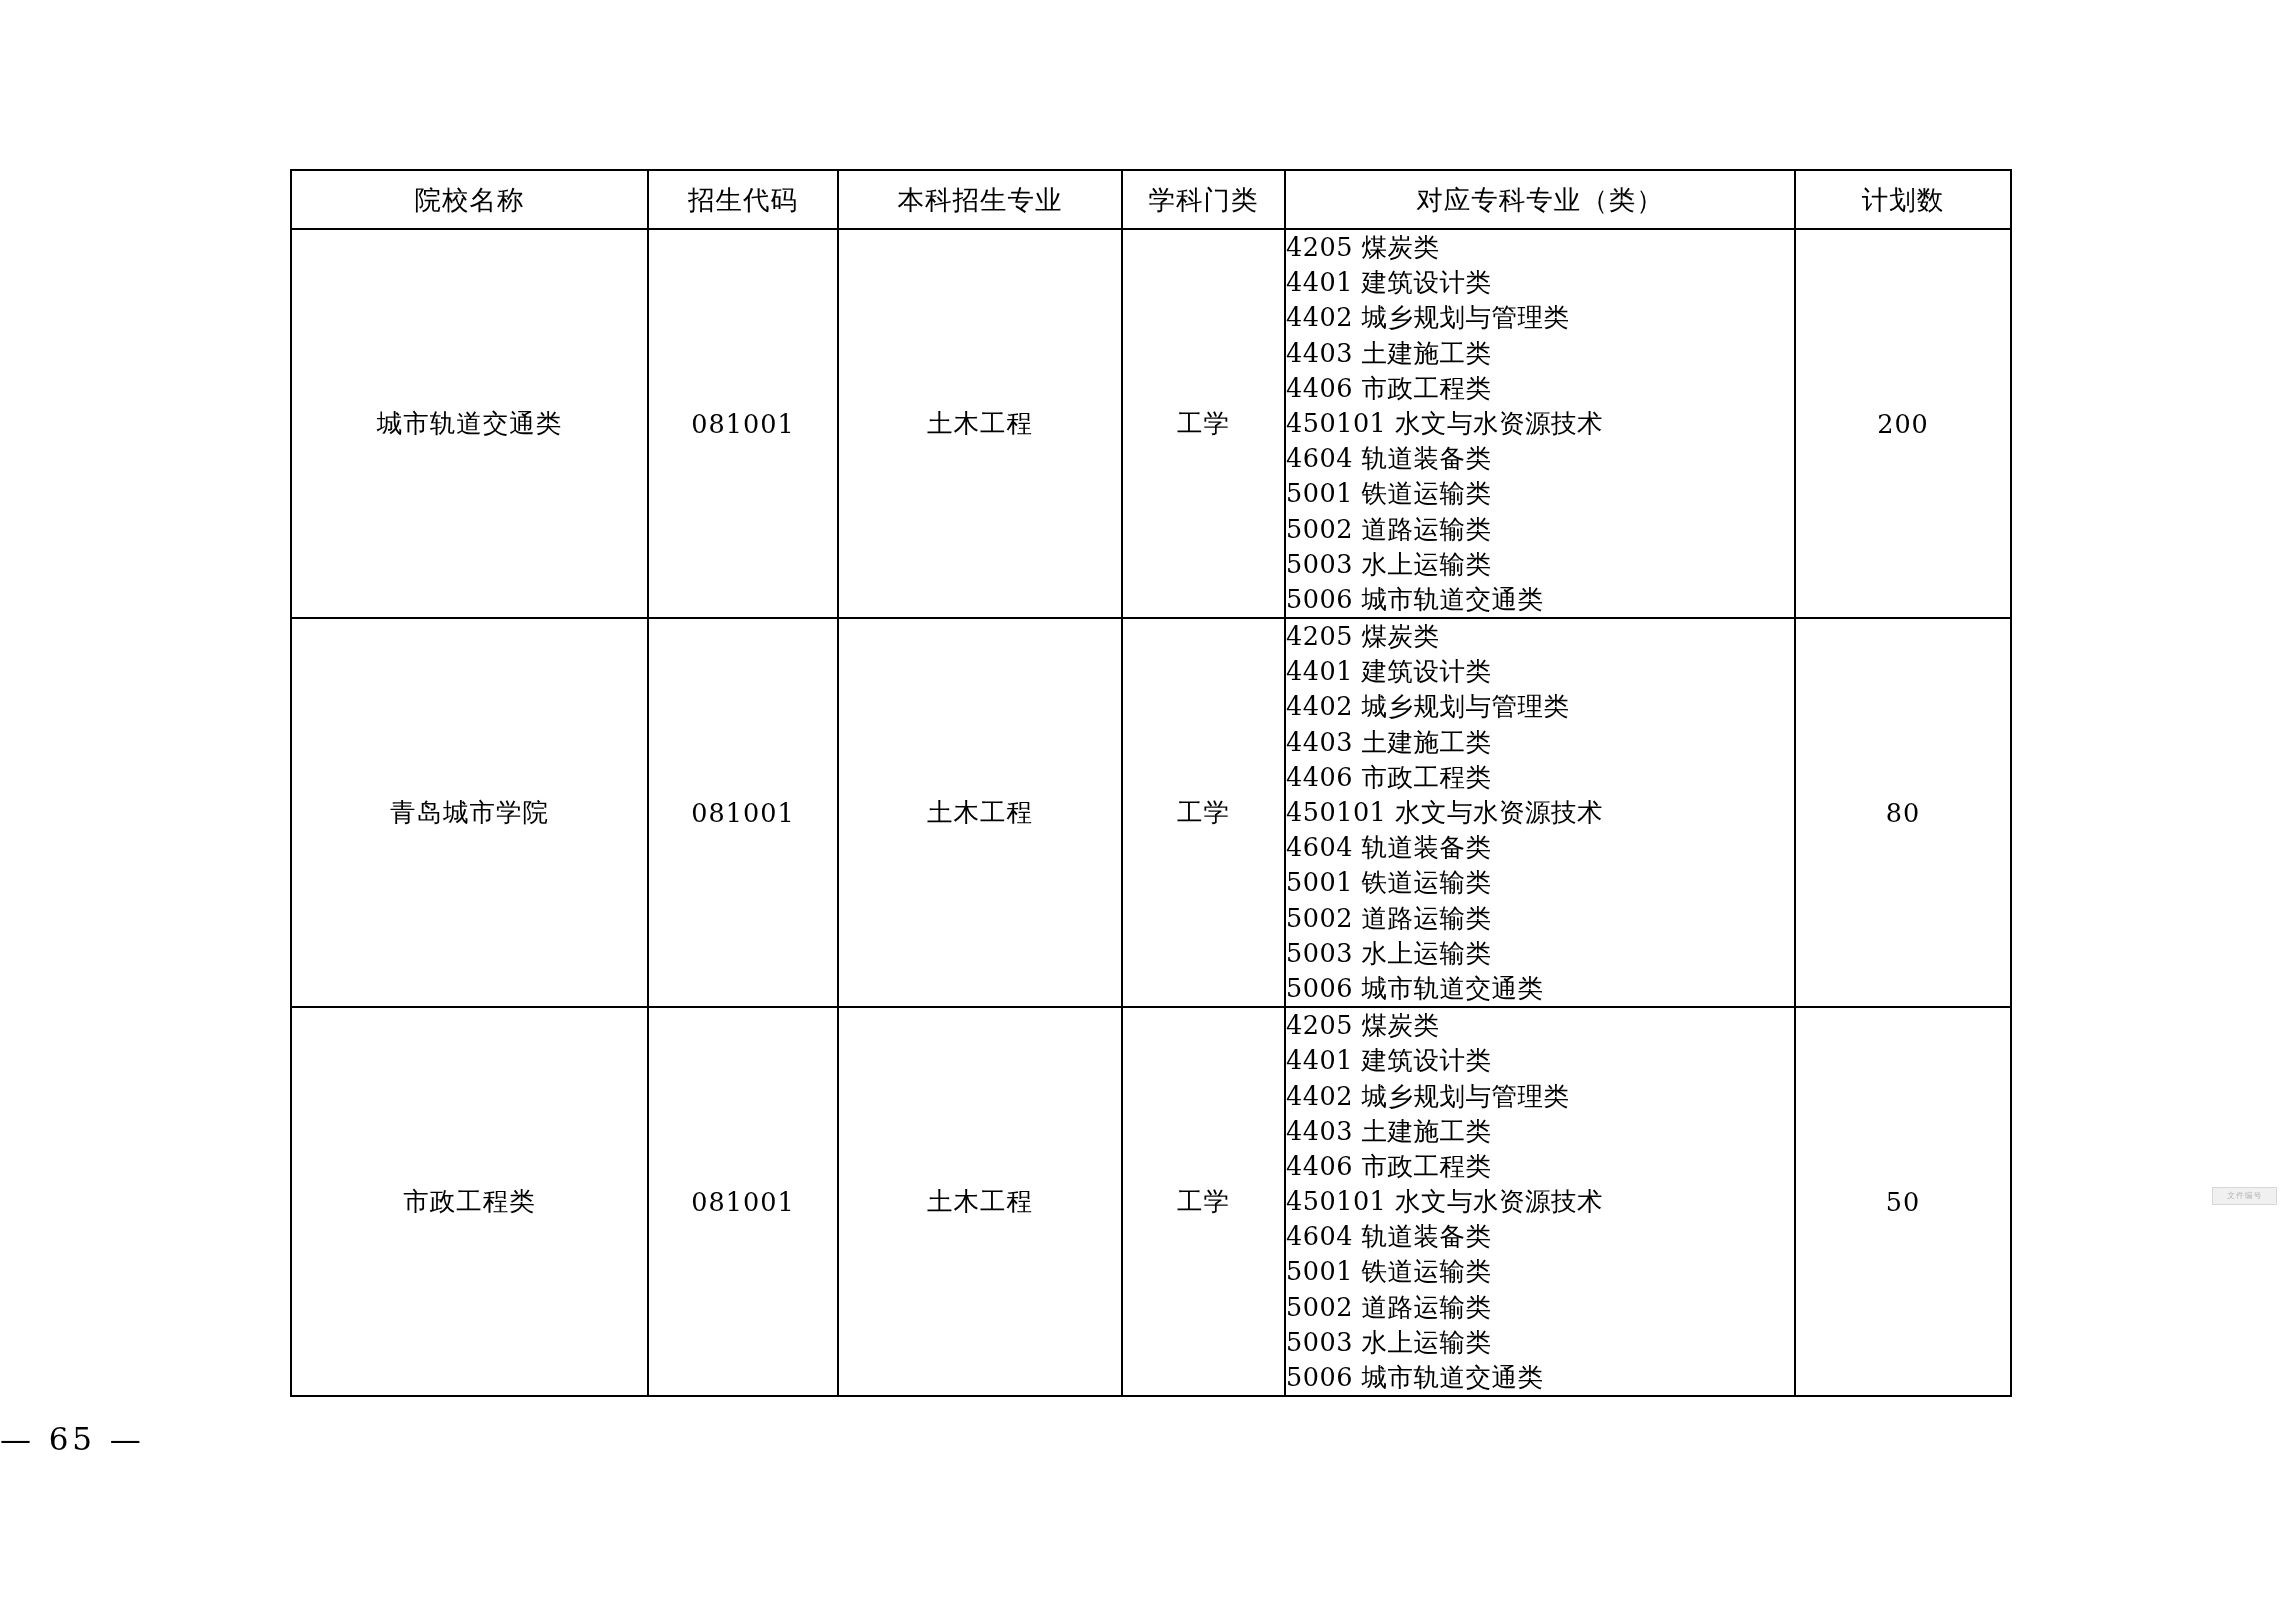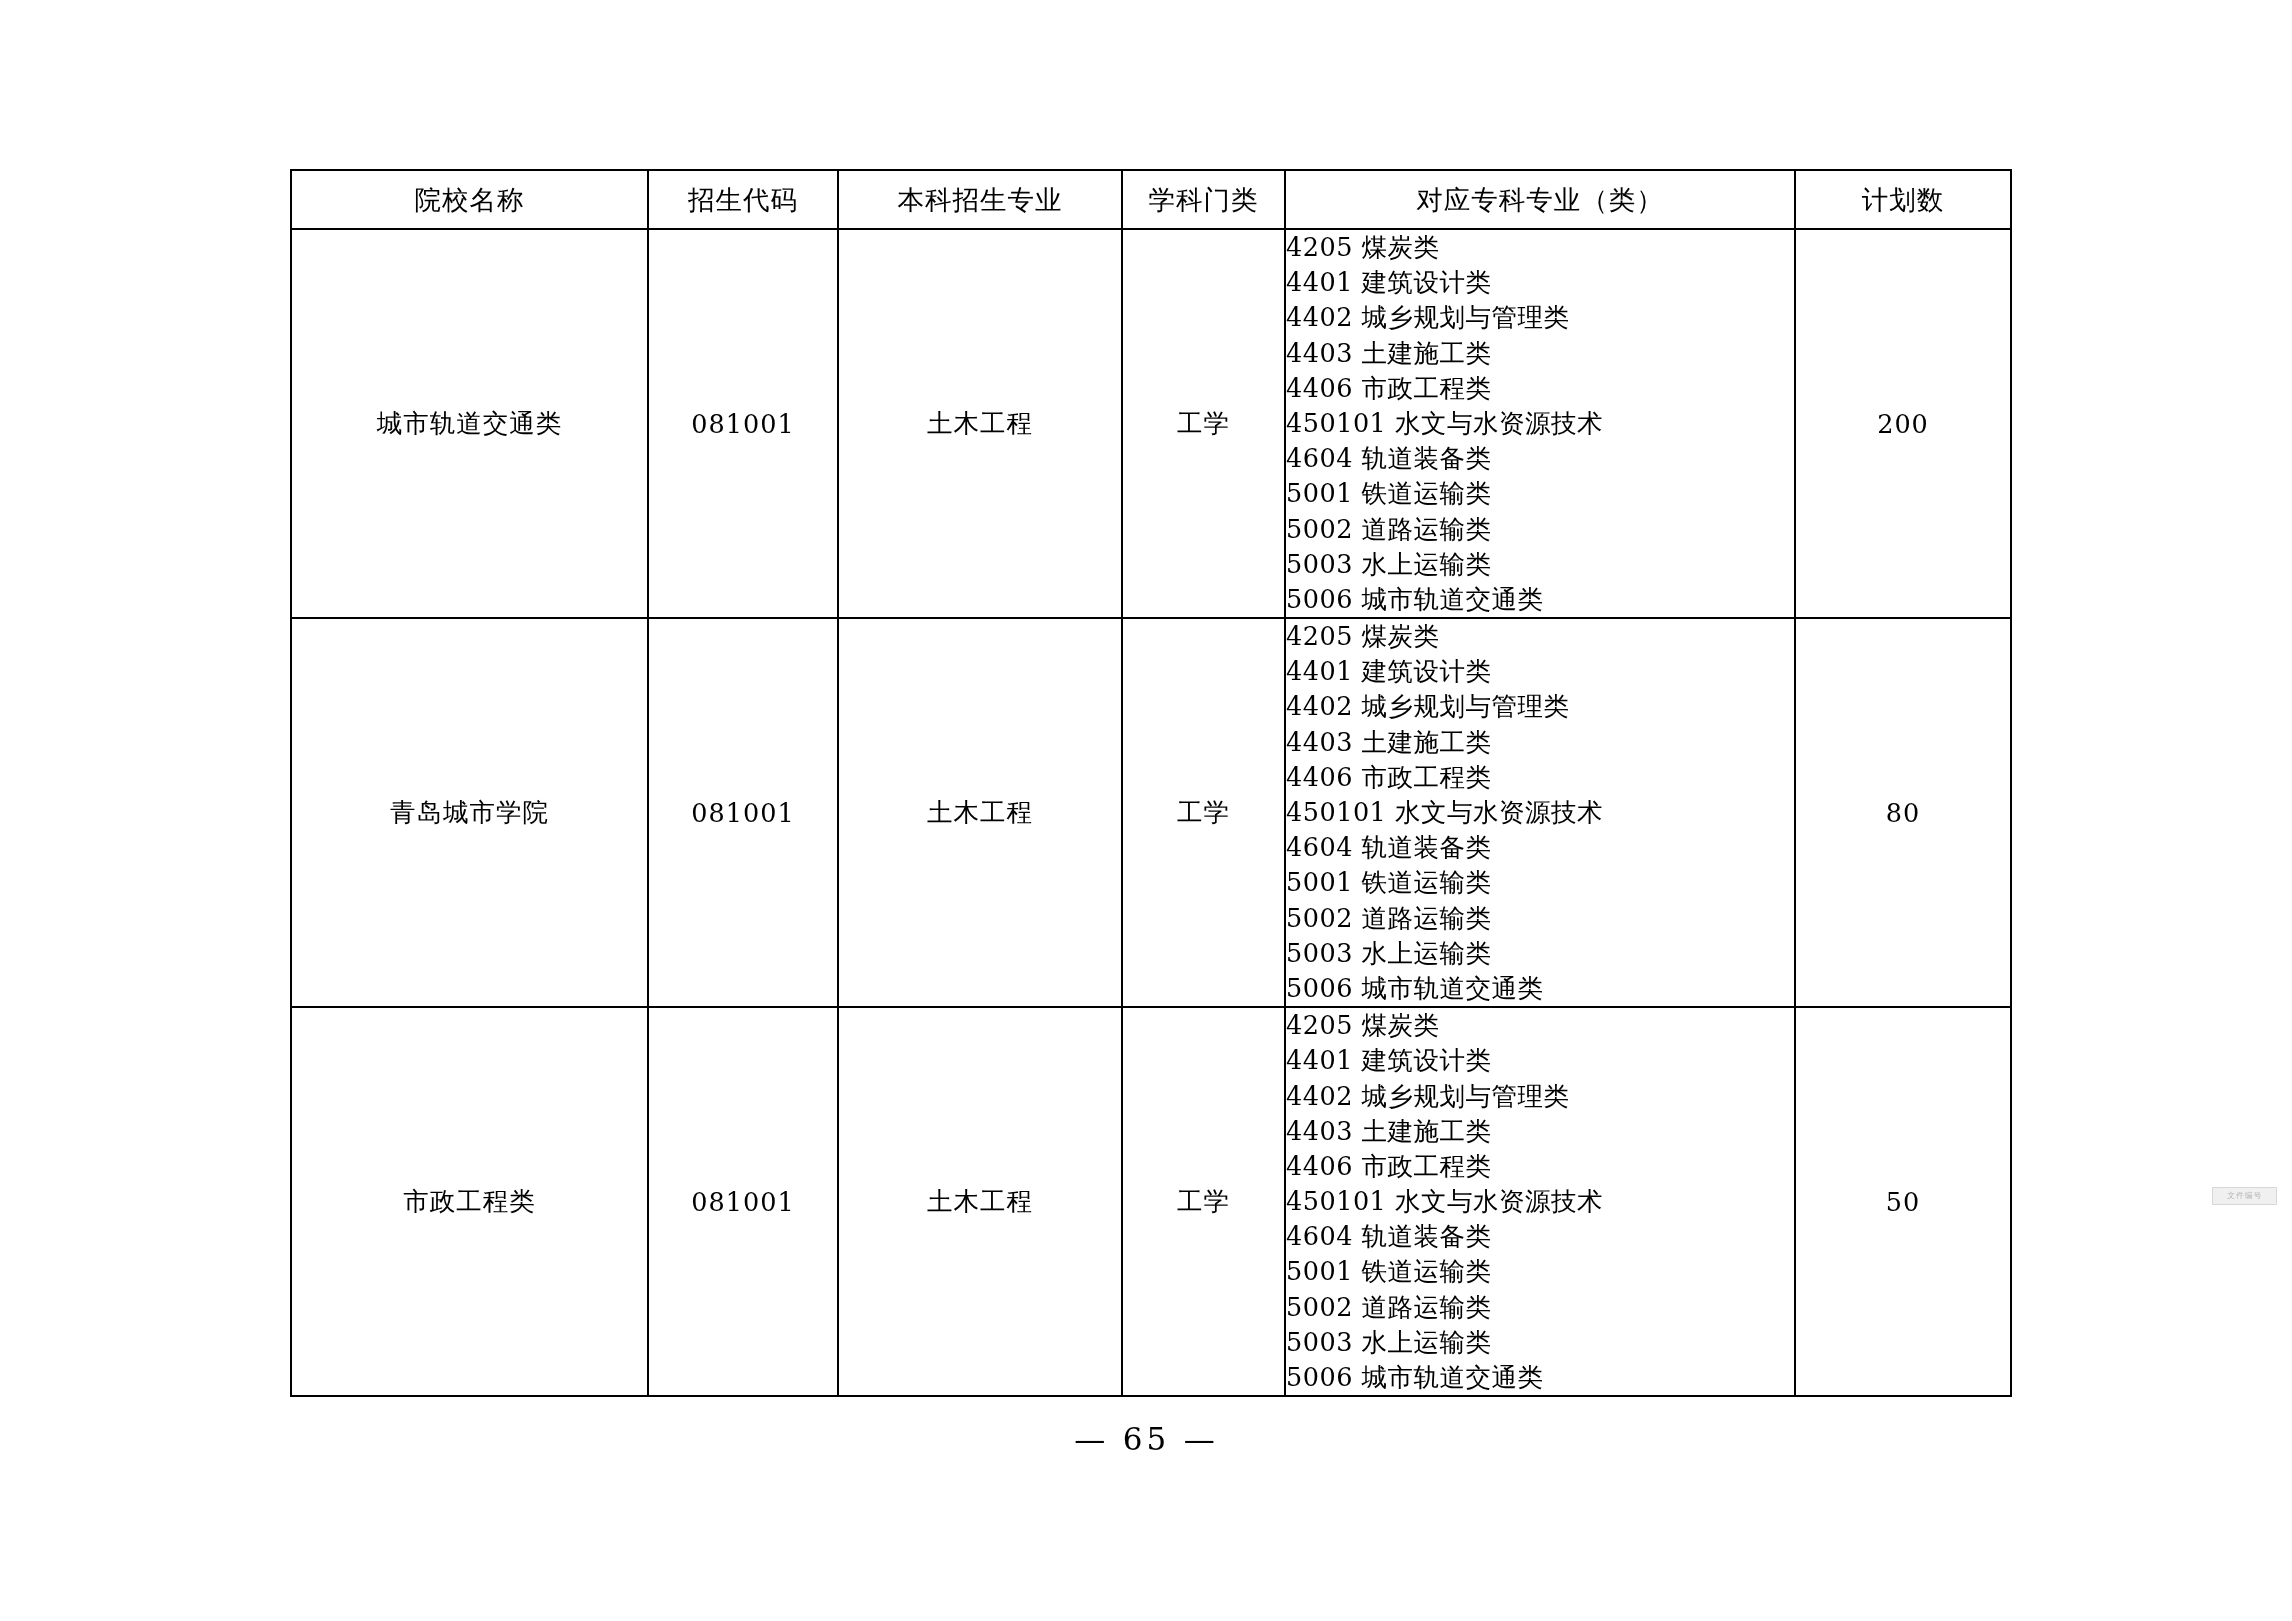--- a/index.html
+++ b/index.html
@@ -68,21 +68,20 @@
   .spec-line {
     white-space: nowrap;
     font-size: 25.5px;
     letter-spacing: 0.5px;
   }
   .page-number {
     position: absolute;
     left: 0;
     top: 1421px;
     width: 2293px;
-    text-align: center;
     font-size: 31px;
     letter-spacing: 3.9px;
   }
   .corner-mark {
     position: absolute;
     right: 15.7px;
     bottom: 16px;
     width: 63px;
     height: 15.7px;
     background: #f0f0f0;

